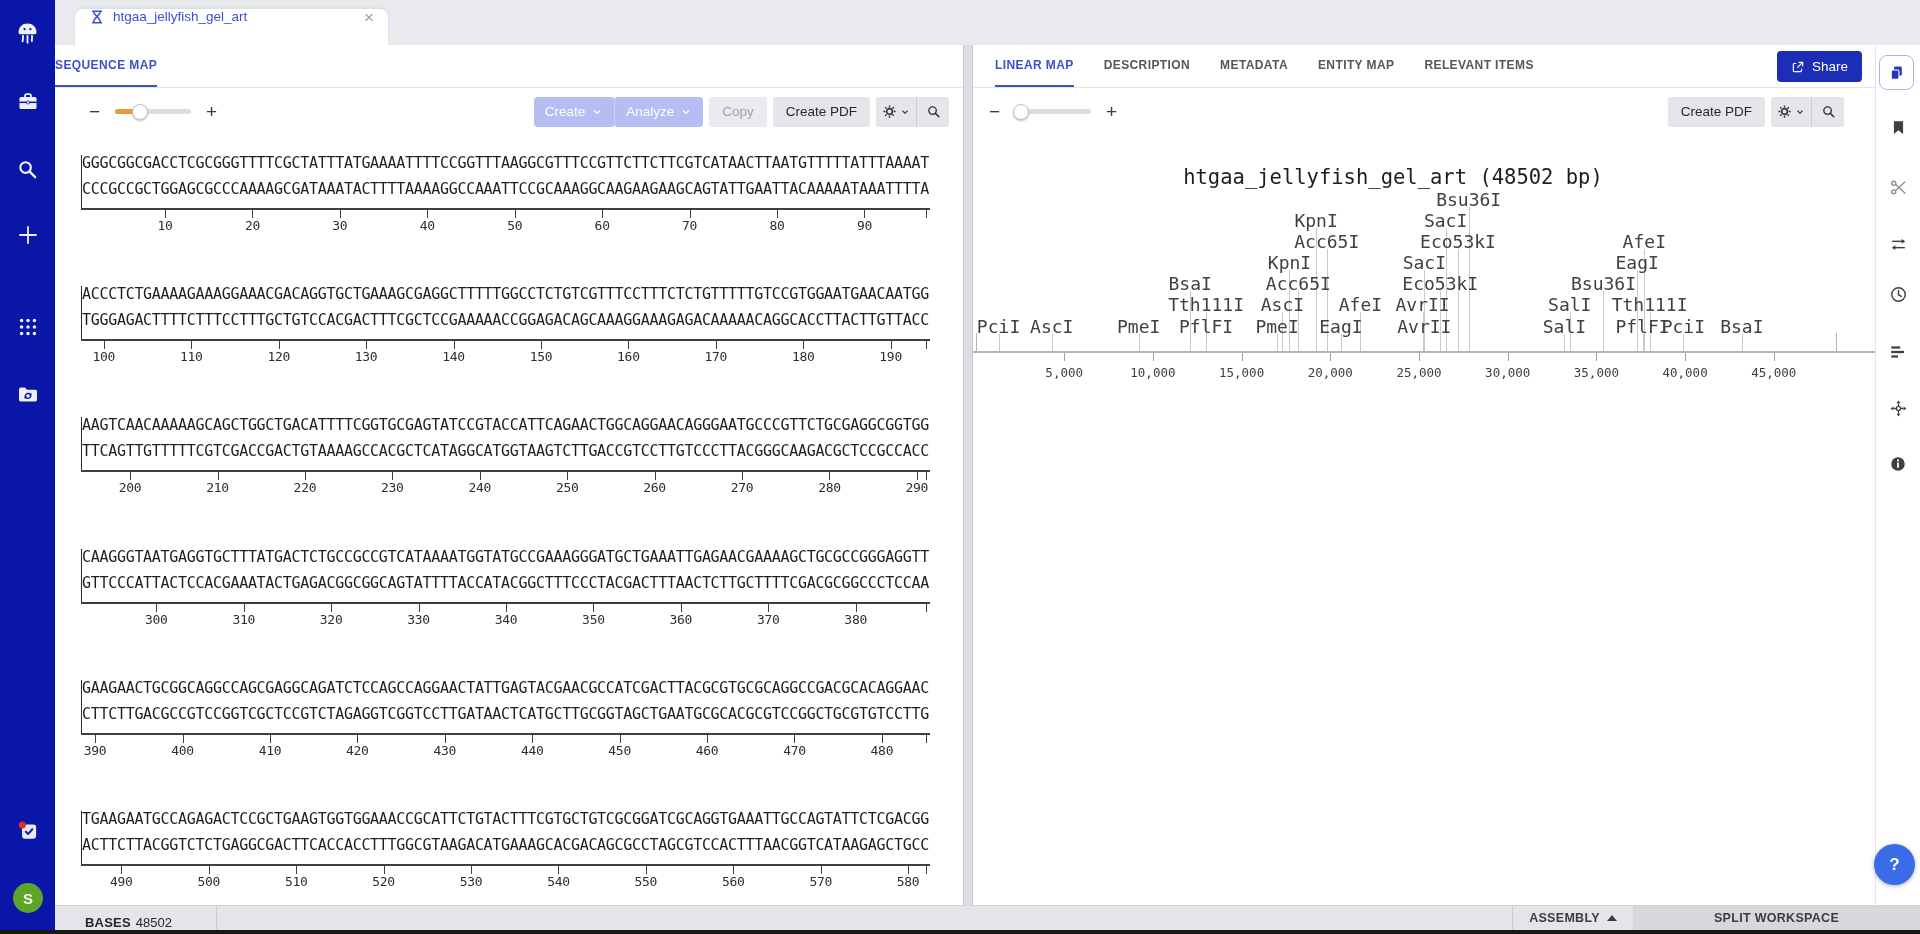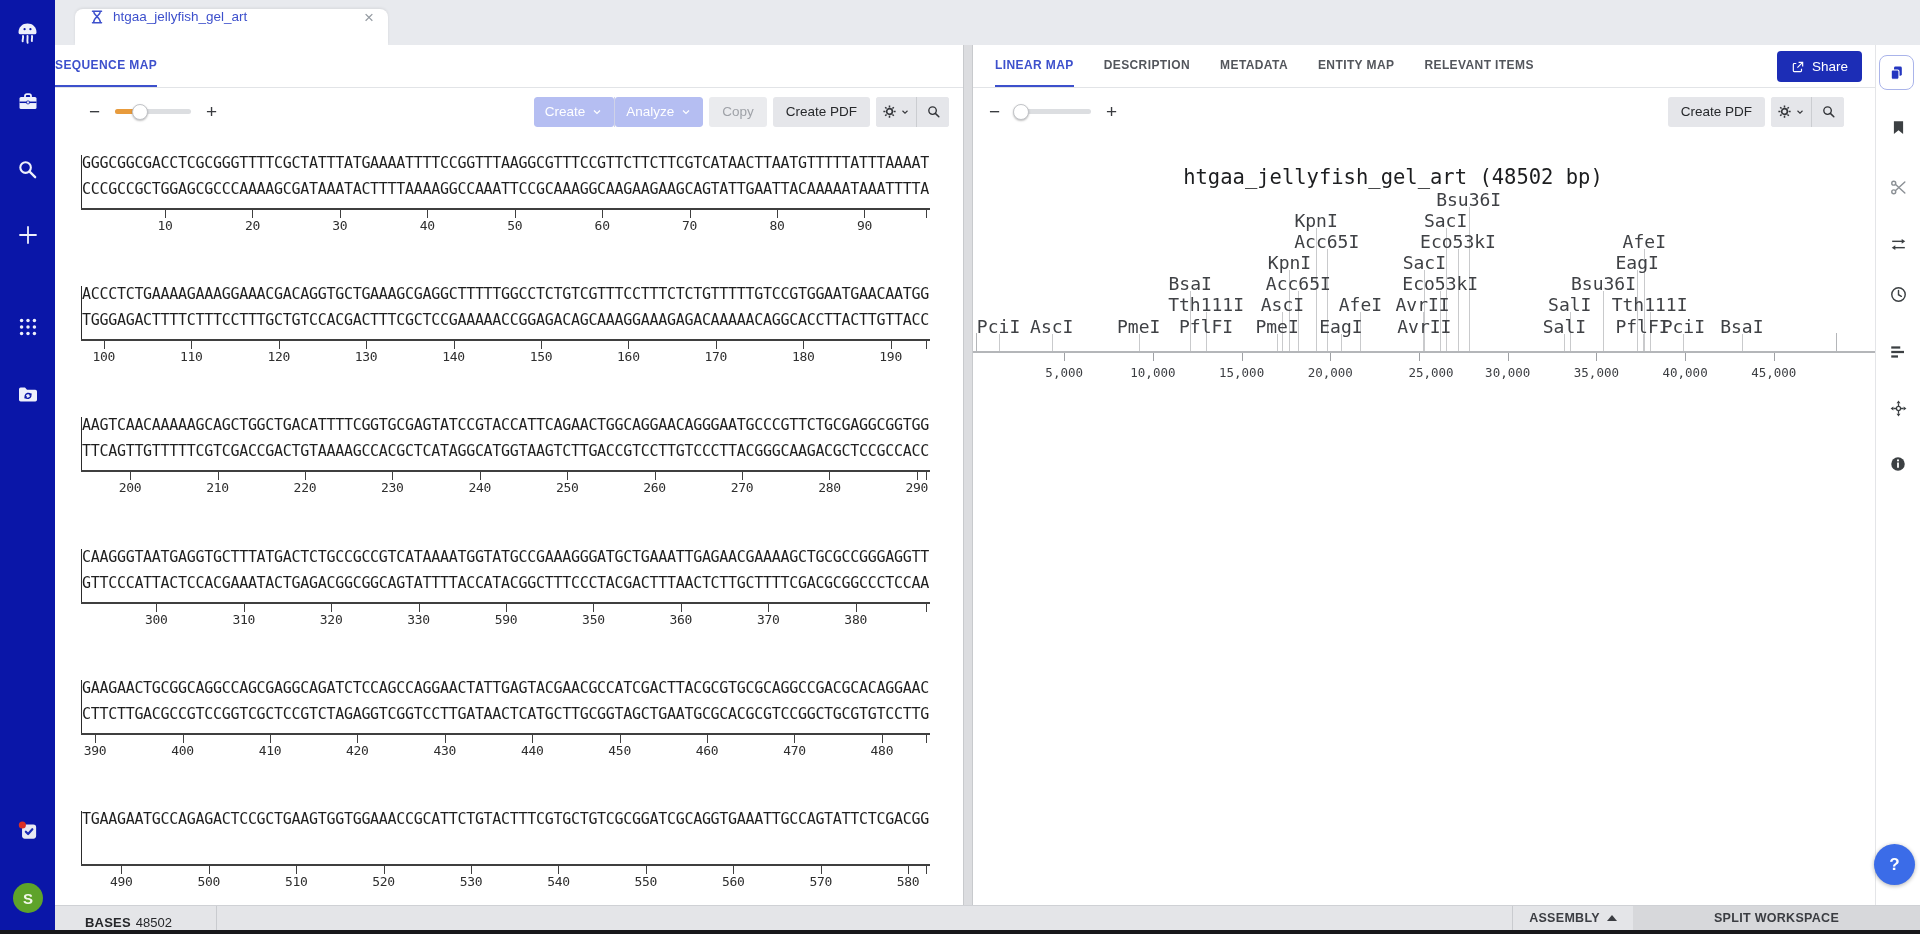--- a/index.html
+++ b/index.html
@@ -326,21 +326,21 @@
           <div class="ruler-line"></div>
           <div class="ruler-tick" style="left: 74.307px;"></div>
           <div class="ruler-num" style="left: 74.307px;">300</div>
           <div class="ruler-tick" style="left: 161.727px;"></div>
           <div class="ruler-num" style="left: 161.727px;">310</div>
           <div class="ruler-tick" style="left: 249.147px;"></div>
           <div class="ruler-num" style="left: 249.147px;">320</div>
           <div class="ruler-tick" style="left: 336.567px;"></div>
           <div class="ruler-num" style="left: 336.567px;">330</div>
           <div class="ruler-tick" style="left: 423.987px;"></div>
-          <div class="ruler-num" style="left: 423.987px;">590</div>
+          <div class="ruler-num" style="left: 423.987px;">340</div>
           <div class="ruler-tick" style="left: 511.407px;"></div>
           <div class="ruler-num" style="left: 511.407px;">350</div>
           <div class="ruler-tick" style="left: 598.827px;"></div>
           <div class="ruler-num" style="left: 598.827px;">360</div>
           <div class="ruler-tick" style="left: 686.247px;"></div>
           <div class="ruler-num" style="left: 686.247px;">370</div>
           <div class="ruler-tick" style="left: 773.667px;"></div>
           <div class="ruler-num" style="left: 773.667px;">380</div>
           <div class="ruler-tick" style="left: 843.603px;"></div>
         </div>
@@ -367,20 +367,21 @@
           <div class="ruler-num" style="left: 625.053px;">460</div>
           <div class="ruler-tick" style="left: 712.473px;"></div>
           <div class="ruler-num" style="left: 712.473px;">470</div>
           <div class="ruler-tick" style="left: 799.893px;"></div>
           <div class="ruler-num" style="left: 799.893px;">480</div>
           <div class="ruler-tick" style="left: 843.603px;"></div>
         </div>
         <div class="seq-block" style="top: 674px;">
           <div class="seq-edge"></div>
           <div class="seq-strand top">TGAAGAATGCCAGAGACTCCGCTGAAGTGGTGGAAACCGCATTCTGTACTTTCGTGCTGTCGCGGATCGCAGGTGAAATTGCCAGTATTCTCGACGG</div>
+          <div class="seq-strand bottom">ACTTCTTACGGTCTCTGAGGCGACTTCACCACCTTTGGCGTAAGACATGAAAGCACGACAGCGCCTAGCGTCCACTTTAACGGTCATAAGAGCTGCC</div>
           <div class="ruler-line"></div>
           <div class="ruler-tick" style="left: 39.339px;"></div>
           <div class="ruler-num" style="left: 39.339px;">490</div>
           <div class="ruler-tick" style="left: 126.759px;"></div>
           <div class="ruler-num" style="left: 126.759px;">500</div>
           <div class="ruler-tick" style="left: 214.179px;"></div>
           <div class="ruler-num" style="left: 214.179px;">510</div>
           <div class="ruler-tick" style="left: 301.599px;"></div>
           <div class="ruler-num" style="left: 301.599px;">520</div>
           <div class="ruler-tick" style="left: 389.019px;"></div>
@@ -515,21 +516,21 @@
         <div class="enz-label" style="left: 768.868px; top: 185px;">BsaI</div>
         <div class="axis-tick" style="left: 91.2px;"></div>
         <div class="axis-num" style="left: 91.2px;">5,000</div>
         <div class="axis-tick" style="left: 179.9px;"></div>
         <div class="axis-num" style="left: 179.9px;">10,000</div>
         <div class="axis-tick" style="left: 268.6px;"></div>
         <div class="axis-num" style="left: 268.6px;">15,000</div>
         <div class="axis-tick" style="left: 357.3px;"></div>
         <div class="axis-num" style="left: 357.3px;">20,000</div>
         <div class="axis-tick" style="left: 446px;"></div>
-        <div class="axis-num" style="left: 446px; margin-left: 12px;">25,000</div>
+        <div class="axis-num" style="left: 446px;">25,000</div>
         <div class="axis-tick" style="left: 534.7px;"></div>
         <div class="axis-num" style="left: 534.7px;">30,000</div>
         <div class="axis-tick" style="left: 623.4px;"></div>
         <div class="axis-num" style="left: 623.4px;">35,000</div>
         <div class="axis-tick" style="left: 712.1px;"></div>
         <div class="axis-num" style="left: 712.1px;">40,000</div>
         <div class="axis-tick" style="left: 800.8px;"></div>
         <div class="axis-num" style="left: 800.8px;">45,000</div>
         <div class="axis-end" style="left: 2.5px;"></div>
         <div class="axis-end" style="left: 862.925px;"></div>

